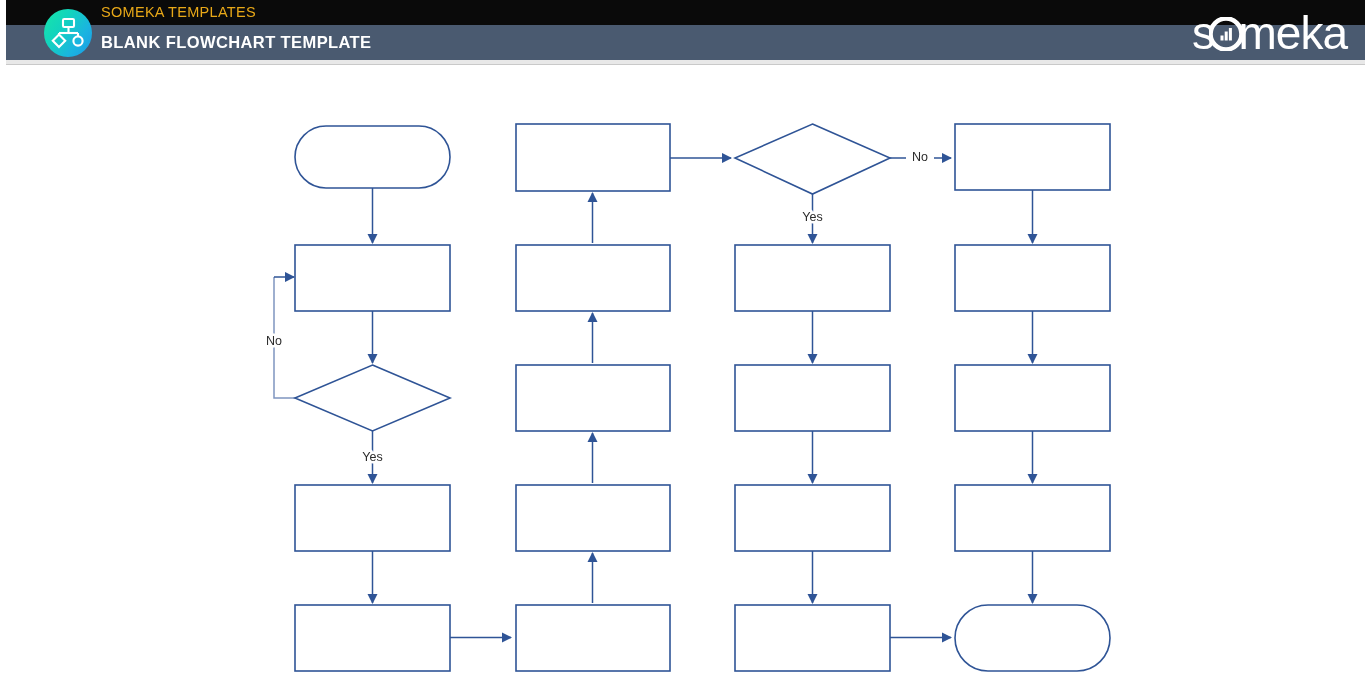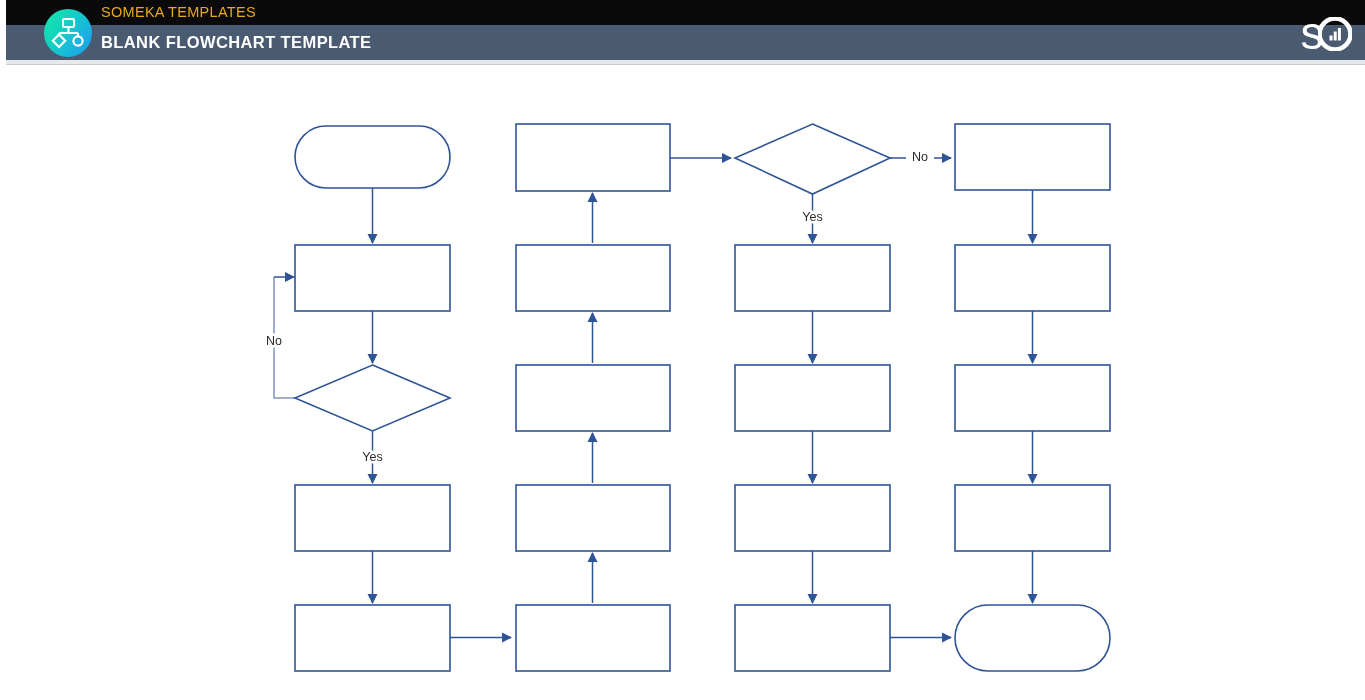--- a/index.html
+++ b/index.html
@@ -164,20 +164,21 @@
       <span>s</span>
       <span class="wm-o-wrap">
         <span style="visibility:hidden">o</span>
         <svg class="wm-o-chart" width="34" height="34" viewBox="0 0 34 34" aria-hidden="true">
           <circle cx="17" cy="17" r="15.5" fill="none" stroke="#ffffff" stroke-width="4.6"></circle>
           <rect x="11.5" y="18.5" width="3" height="5" fill="#ffffff"></rect>
           <rect x="15.7" y="14.5" width="3" height="9" fill="#ffffff"></rect>
           <rect x="19.9" y="11.0" width="3" height="12.5" fill="#ffffff"></rect>
         </svg>
       </span>
+      <span>meka</span>
     </span>
   </div>
 </div>
 
 <div id="flowchart-canvas">
 <svg id="flowchart-svg" width="1365" height="632" viewBox="0 0 1365 632" xmlns="http://www.w3.org/2000/svg">
 
   <defs>
     <marker id="arrow" viewBox="0 0 10 10" refX="9" refY="5" markerWidth="7" markerHeight="7" orient="auto-start-reverse">
       <path d="M 0 0 L 10 5 L 0 10 z" fill="#2f5496"></path>

